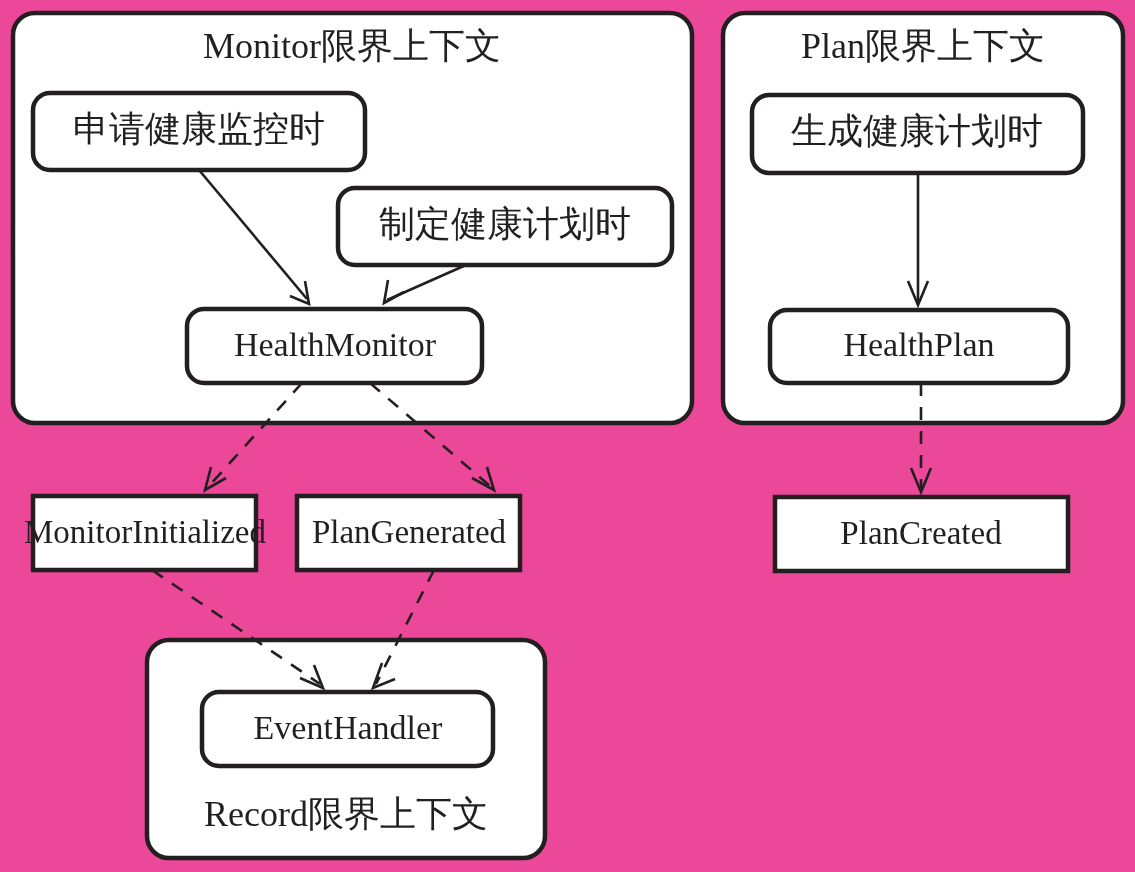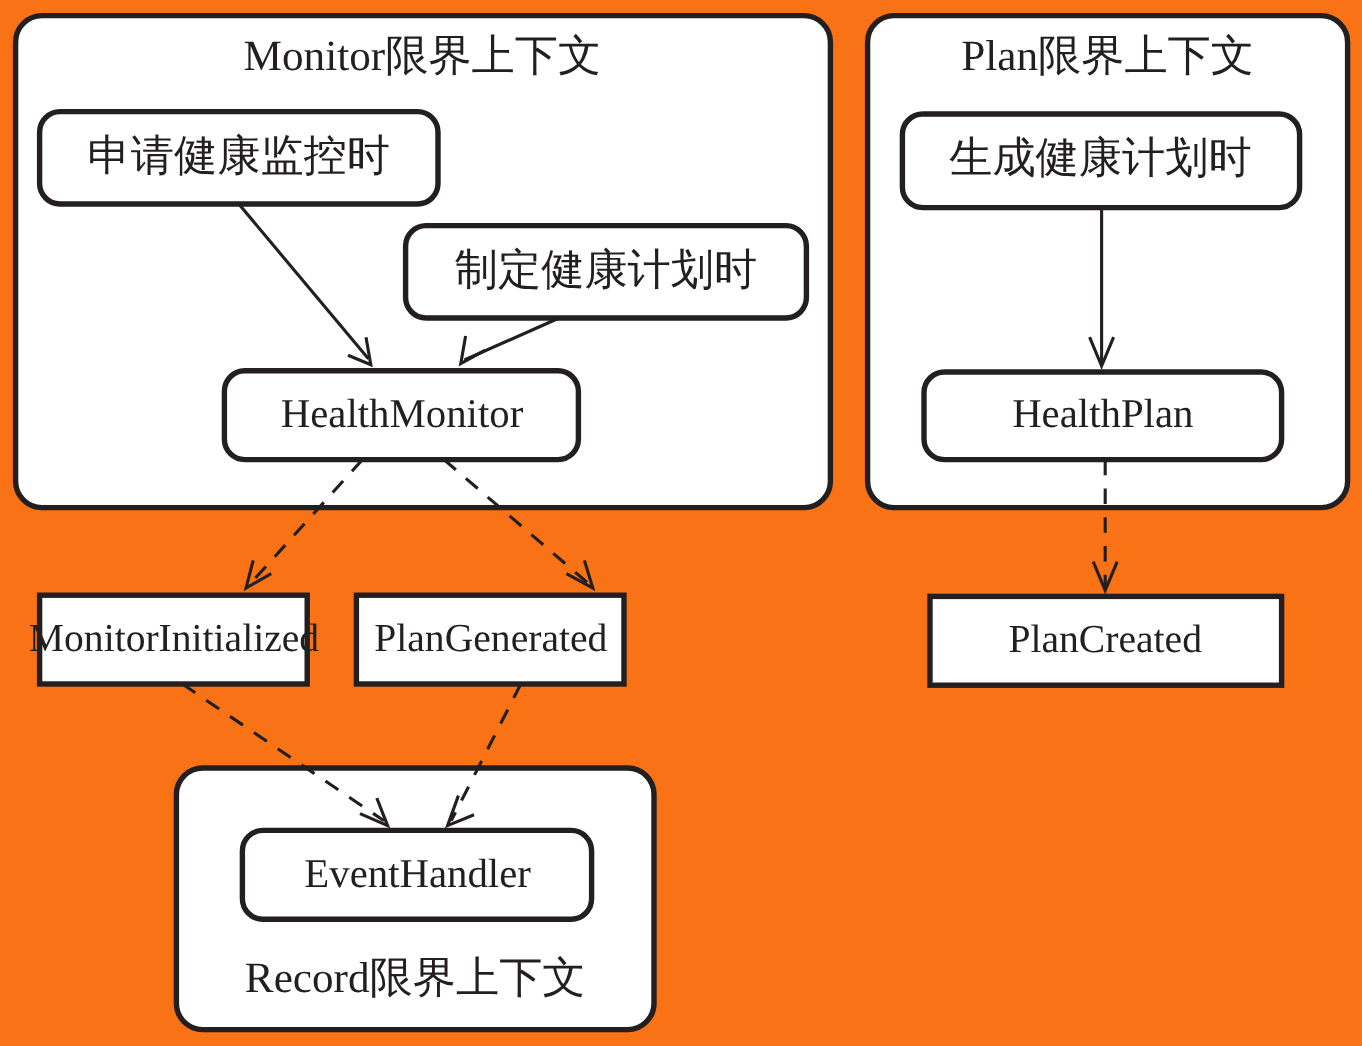--- a/index.html
+++ b/index.html
@@ -7,21 +7,21 @@
     padding: 0;
     background: #ffffff;
   }
   body {
     font-family: "Liberation Serif", "DejaVu Serif", serif;
   }
   #diagram-root {
     position: relative;
     width: 1135px;
     height: 872px;
-    background: #f97316;
+    background: #ec4899;
     overflow: hidden;
   }
   svg#diagram-svg {
     position: absolute;
     left: 0;
     top: 0;
     width: 1135px;
     height: 872px;
   }
   .ctx-rect, .node-rect, .evt-rect {

